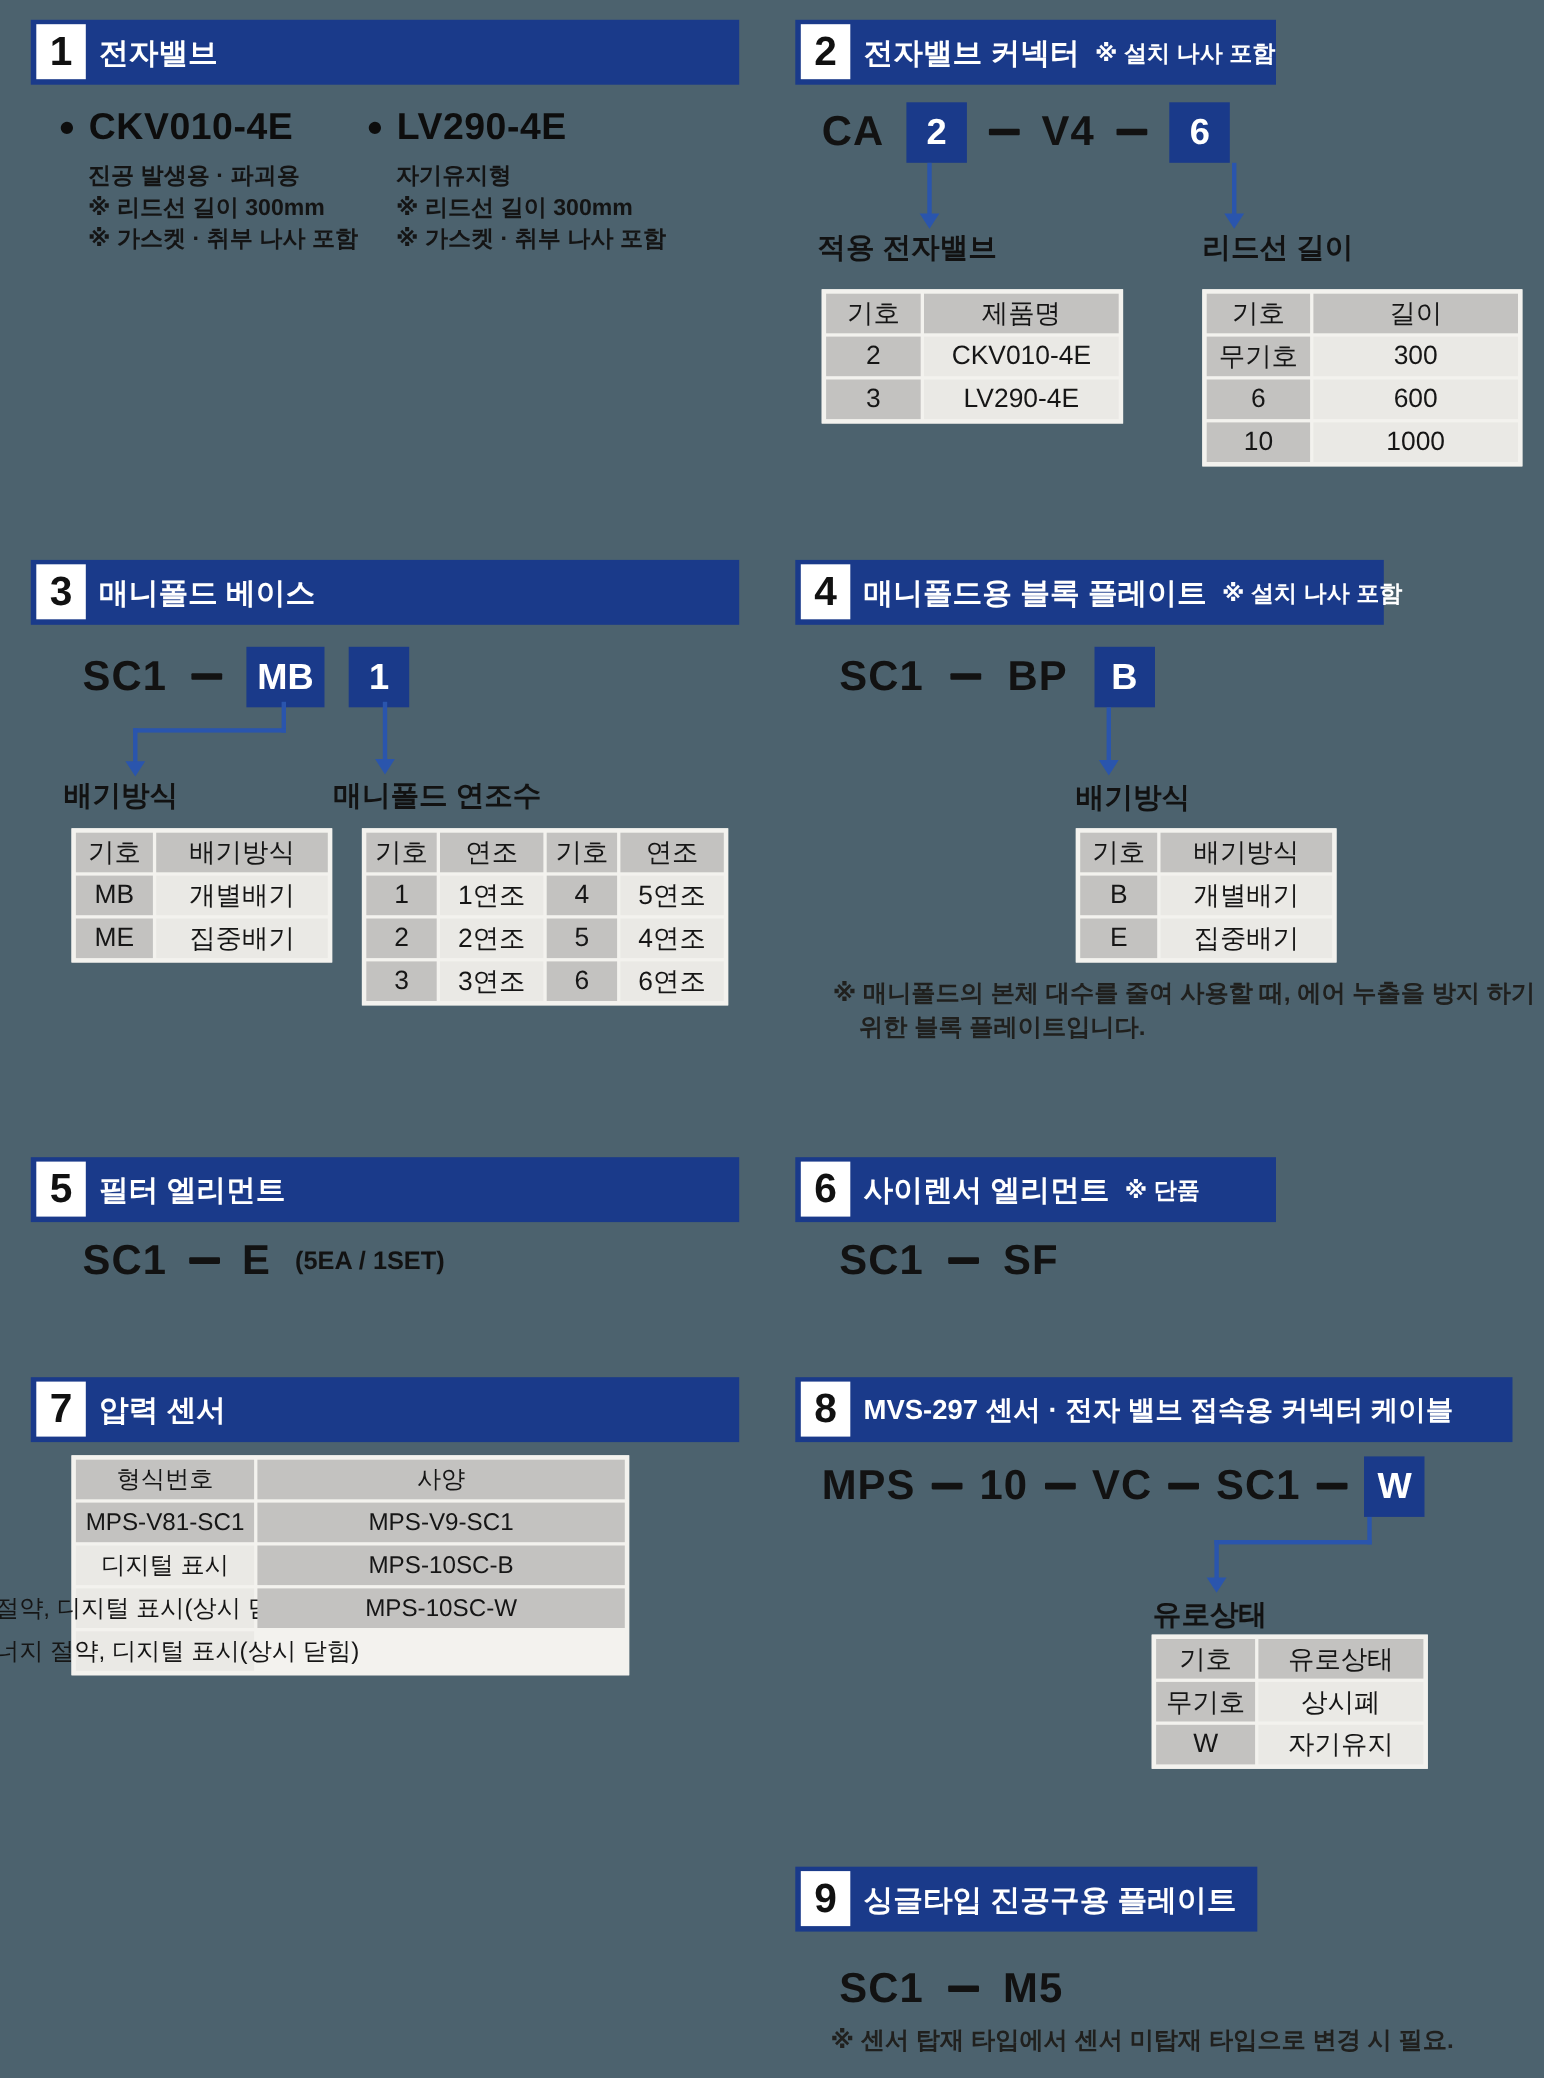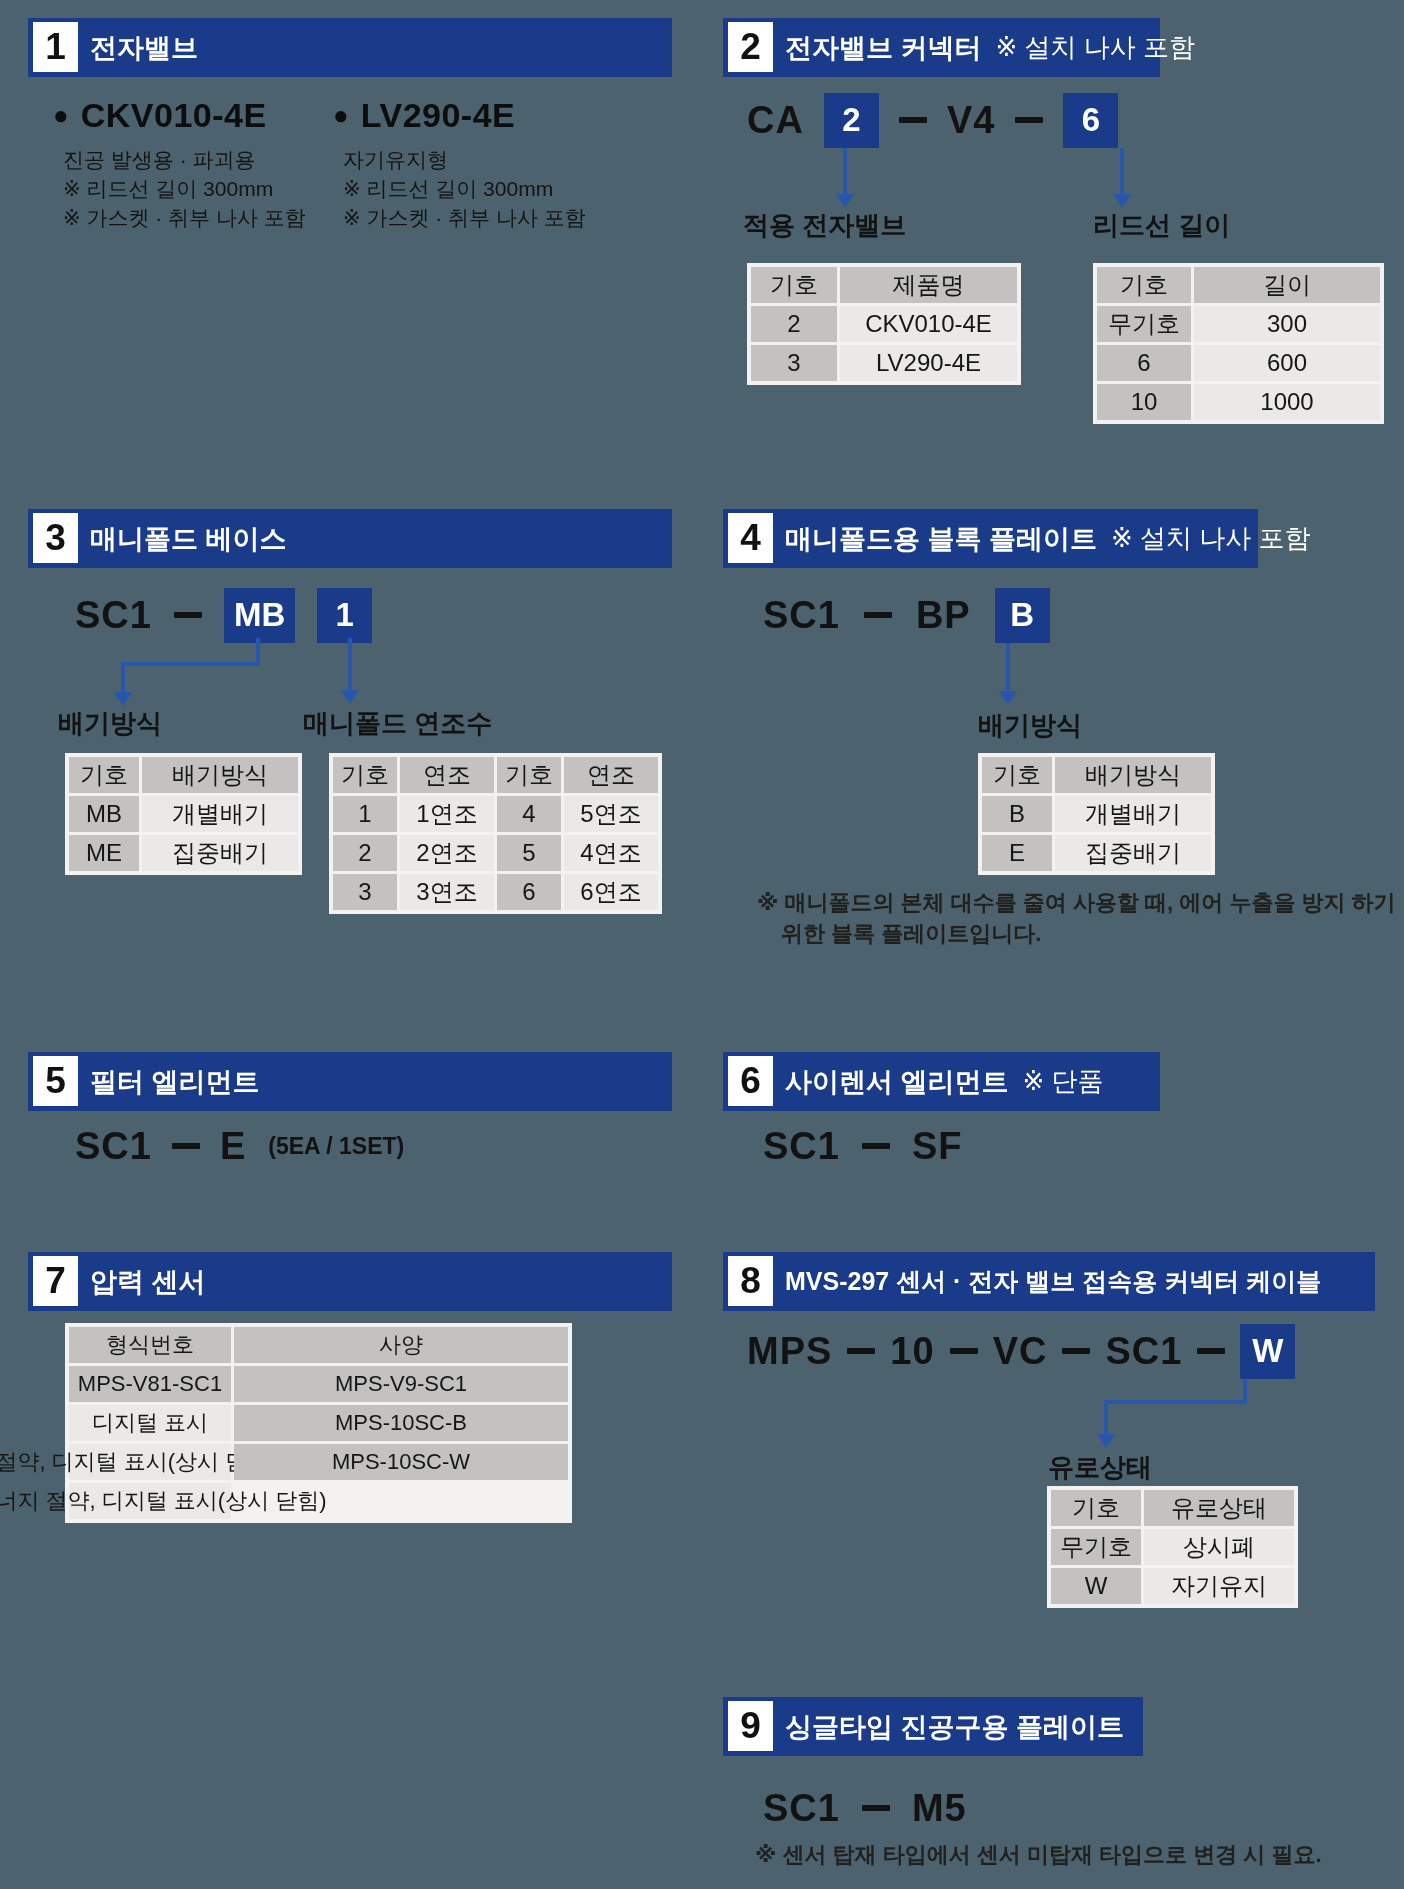--- a/index.html
+++ b/index.html
@@ -4,21 +4,21 @@
 <style>
   html,body{margin:0;padding:0;background:#4c626e;}
   .page{position:relative;width:1404px;height:1889px;background:#4c626e;
         font-family:"Liberation Sans","DejaVu Sans",sans-serif;overflow:hidden;}
   .bar{position:absolute;height:59px;background:#1a3a8a;display:flex;align-items:center;
        padding-left:62px;box-sizing:border-box;white-space:nowrap;}
   .badge{position:absolute;left:5px;top:4px;width:45px;height:50px;background:#ffffff;
          display:flex;align-items:center;justify-content:center;
          font-size:37px;font-weight:800;color:#111111;}
   .bar-title{color:#ffffff;font-size:27px;font-weight:700;}
-  .bar-note{color:#ffffff;font-size:26px;font-weight:400;margin-left:14px;}
+  .bar-note{color:#ffffff;font-size:21px;font-weight:700;margin-left:14px;}
   .codeline{position:absolute;display:flex;align-items:center;height:56px;}
   .code-text{font-size:38px;font-weight:800;color:#121212;letter-spacing:1px;}
   .code-box{min-width:55px;height:55px;background:#1a3a8a;color:#ffffff;display:flex;
             align-items:center;justify-content:center;font-size:33px;font-weight:700;
             padding:0 10px;box-sizing:border-box;}
   .code-small{font-size:23px;font-weight:700;color:#121212;margin-left:2px;}
   .dash{width:28px;height:6px;background:#121212;border-radius:1px;display:inline-block;}
   .sublabel{position:absolute;font-size:26px;font-weight:700;color:#121212;white-space:nowrap;}
   .dtable{position:absolute;display:grid;gap:3px;background:#f3f2ee;border:4px solid #f3f2ee;
           grid-auto-rows:36px;}
@@ -28,21 +28,21 @@
   .val{background:#eae9e5;}
   .s7t .c{font-size:22px;}
   .vline{position:absolute;width:4px;background:#2a55ad;}
   .hline{position:absolute;height:4px;background:#2a55ad;}
   .ahead{position:absolute;width:0;height:0;border-left:9px solid transparent;
          border-right:9px solid transparent;border-top:14px solid #2a55ad;}
   .product{position:absolute;}
   .prod-head{display:flex;align-items:center;}
   .bullet{font-size:26px;color:#0d0d0d;}
   .prod-name{font-size:34px;font-weight:800;color:#0d0d0d;margin-left:12px;letter-spacing:.5px;}
-  .prod-desc{margin-top:10px;margin-left:10px;font-size:21px;font-weight:400;color:#141414;line-height:29px;}
+  .prod-desc{margin-top:10px;margin-left:27px;font-size:21px;font-weight:700;color:#141414;line-height:29px;}
   .note{position:absolute;font-size:22px;font-weight:600;color:#20201e;white-space:nowrap;}
 </style>
 </head>
 <body>
 
 <div class="page">
 
   <div class="bar" style="left:28px;top:18px;width:644px;">
     <div class="badge">
         <span>1</span>

